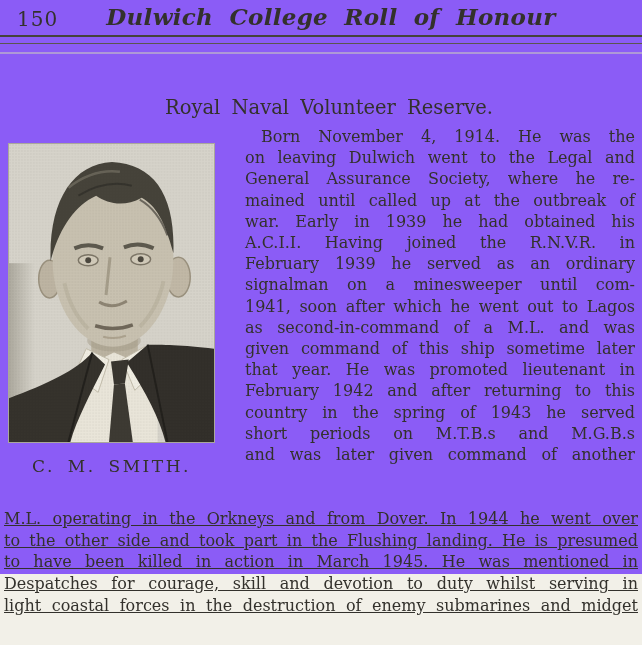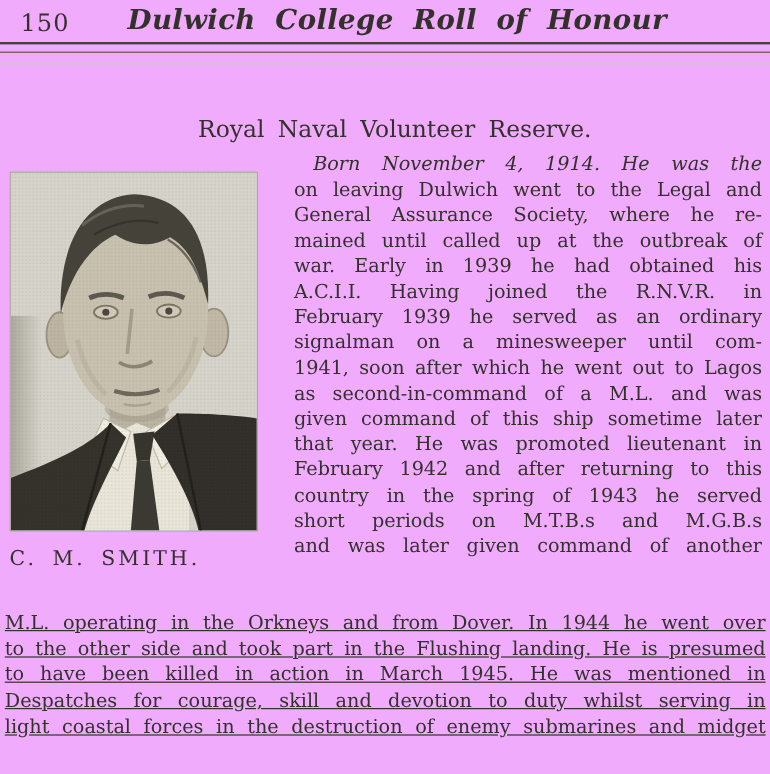--- a/index.html
+++ b/index.html
@@ -3,21 +3,21 @@
 <meta charset="utf-8">
 <style>
   html,body { margin:0; padding:0; }
   body {
     width:642px; height:645px;
     background:#f2f0e8;
     font-family:"DejaVu Serif", serif;
     color:#33312c;
     overflow:hidden;
   }
-  .page { position:relative; width:642px; height:645px; background:#f0abfc; }
+  .page { position:relative; width:642px; height:574px; background:#8b5cf6; }
 
   
   .page-number {
     position:absolute; left:17px; top:7px;
     font-size:20px; letter-spacing:1px;
   }
   .running-title {
     position:absolute; left:0; right:0; top:3px;
     text-align:center;
     font-style:italic; font-size:23px; font-weight:600;
@@ -41,35 +41,35 @@
 
   
   .photo {
     position:absolute; left:8px; top:143px; width:207px; height:300px;
     border:1px solid #aaa79c; box-sizing:border-box;
     background:#d5d2c9;
   }
   .photo svg { display:block; width:100%; height:100%; }
   .photo-caption {
     position:absolute; left:8px; top:456px; width:207px;
-    font-size:17px; letter-spacing:2.5px; word-spacing:5px;
+    text-align:center; font-size:17px; letter-spacing:2.5px; word-spacing:5px;
   }
 
   
   .bio-column {
     position:absolute; left:245px; top:126px; width:390px;
     font-size:16px; line-height:21.2px;
   }
   .bio-full {
     position:absolute; left:4px; top:508px; width:634px;
     font-size:16px; line-height:21.7px;text-decoration:underline;
   }
   .jline { text-align:justify; text-align-last:justify; }
   .jline.no-stretch { text-align-last:left;margin-top:33px; }
-  .bio-column .jline:first-child { text-indent:16px;font-style:italic; }
+  .bio-column .jline:first-child { text-indent:16px; }
 </style>
 </head>
 <body>
 
 <div class="page">
 
   <div class="page-number">150</div>
   <div class="running-title">Dulwich College Roll of Honour</div>
   <div class="rule-thick"></div>
   <div class="rule-thin"></div>

